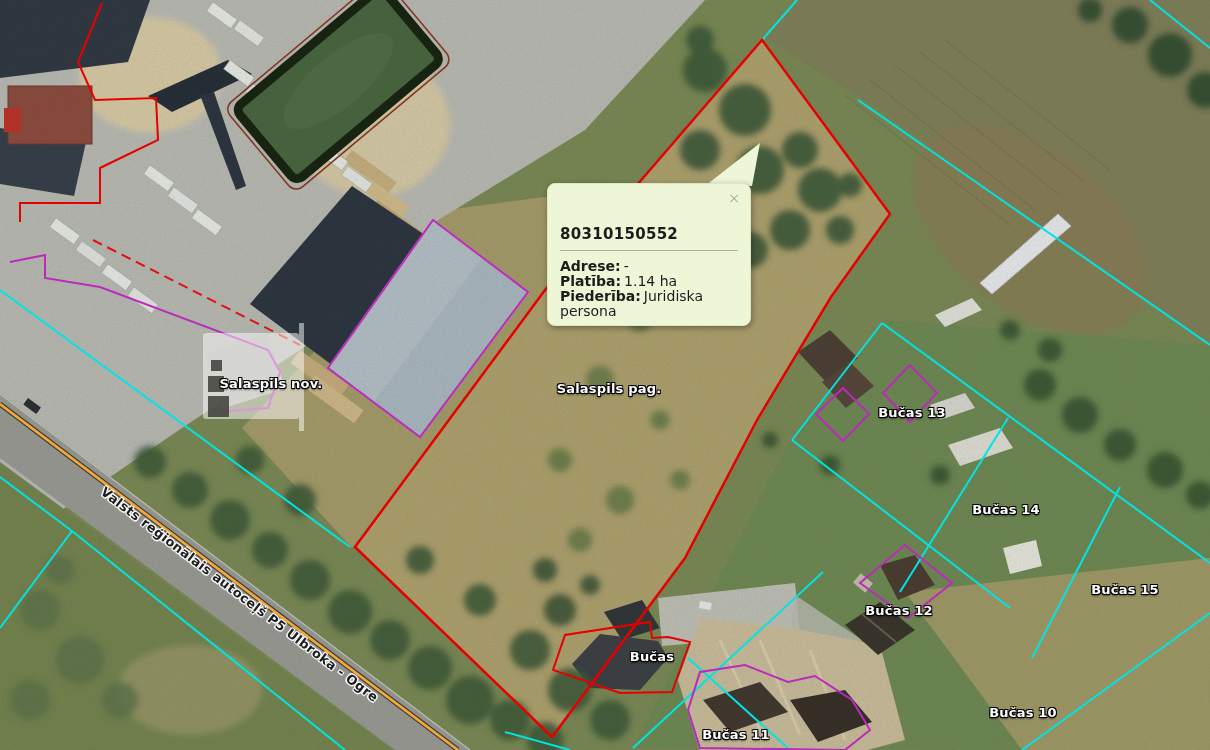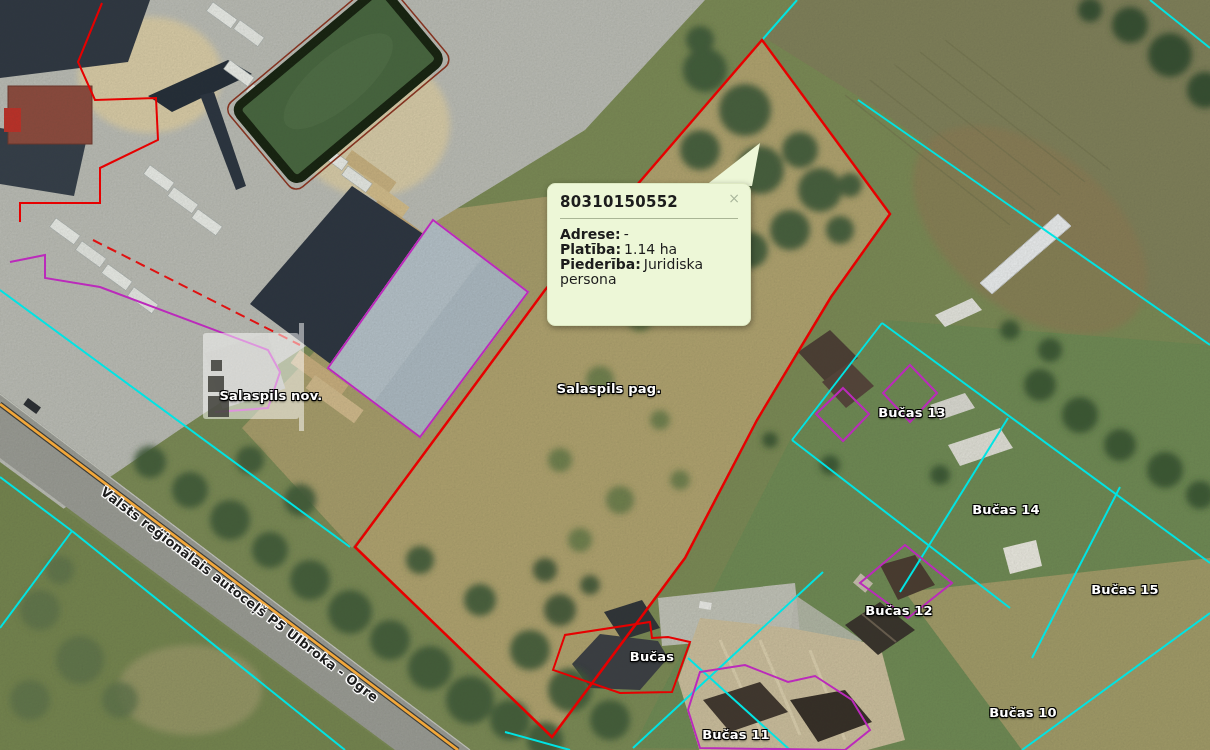--- a/index.html
+++ b/index.html
@@ -20,21 +20,21 @@
   .wm-box{position:absolute;left:203px;top:333px;width:96px;height:86px;background:rgba(255,255,255,0.5);border-radius:3px;}
   .wm-sq{position:absolute;background:rgba(62,62,56,0.85);}
   .wm-sq.s1{left:8px;top:27px;width:11px;height:11px;}
   .wm-sq.s2{left:5px;top:43px;width:16px;height:16px;}
   .wm-sq.s3{left:5px;top:63px;width:21px;height:21px;}
   
   .popup{position:absolute;left:547px;top:183px;width:204px;height:143px;background:#edf7d7;
     border:1px solid #dde8c2;border-radius:8px;box-shadow:1px 2px 6px rgba(0,0,0,.35);
     padding:9px 12px;box-sizing:border-box;color:#1c1c1c;}
   .popup-tail{position:absolute;left:690px;top:139px;width:80px;height:50px;}
-  .pp-title{font-size:15px;font-weight:bold;letter-spacing:.3px;}
+  .pp-title{font-size:15px;font-weight:bold;letter-spacing:.3px;margin-top:32px;}
   .pp-close{position:absolute;right:10px;top:7px;font-size:14px;color:#a9b69b;cursor:pointer;line-height:1;}
   .pp-divider{border:0;border-top:1px solid #a9b595;margin:7px 0 8px 0;}
   .pp-row{font-size:14px;line-height:15px;}
   .pp-row b{margin-right:3px;}
 </style>
 </head>
 <body>
 
 <div id="stage">
 
@@ -279,21 +279,21 @@
     </g>
   </svg>
 
   <div class="wm-bar"></div>
   <div class="wm-box">
     <div class="wm-sq s1"></div>
     <div class="wm-sq s2"></div>
     <div class="wm-sq s3"></div>
   </div>
 
-  <span class="maplabel" style="left:267px;top:395px;padding-left:8px;">Salaspils nov.</span>
+  <span class="maplabel" style="left:267px;top:383px;padding-left:8px;">Salaspils nov.</span>
   <span class="maplabel" style="left:609px;top:388px;">Salaspils pag.</span>
   <span class="maplabel" style="left:912px;top:412px;">Bučas 13</span>
   <span class="maplabel" style="left:1006px;top:509px;">Bučas 14</span>
   <span class="maplabel" style="left:1125px;top:589px;">Bučas 15</span>
   <span class="maplabel" style="left:899px;top:610px;">Bučas 12</span>
   <span class="maplabel" style="left:652px;top:656px;">Bučas</span>
   <span class="maplabel" style="left:736px;top:707px;margin-top:27px;">Bučas 11</span>
   <span class="maplabel" style="left:1023px;top:712px;">Bučas 10</span>
 
   <div class="roadlabel">Valsts reģionālais autoceļš P5 Ulbroka - Ogre</div>

